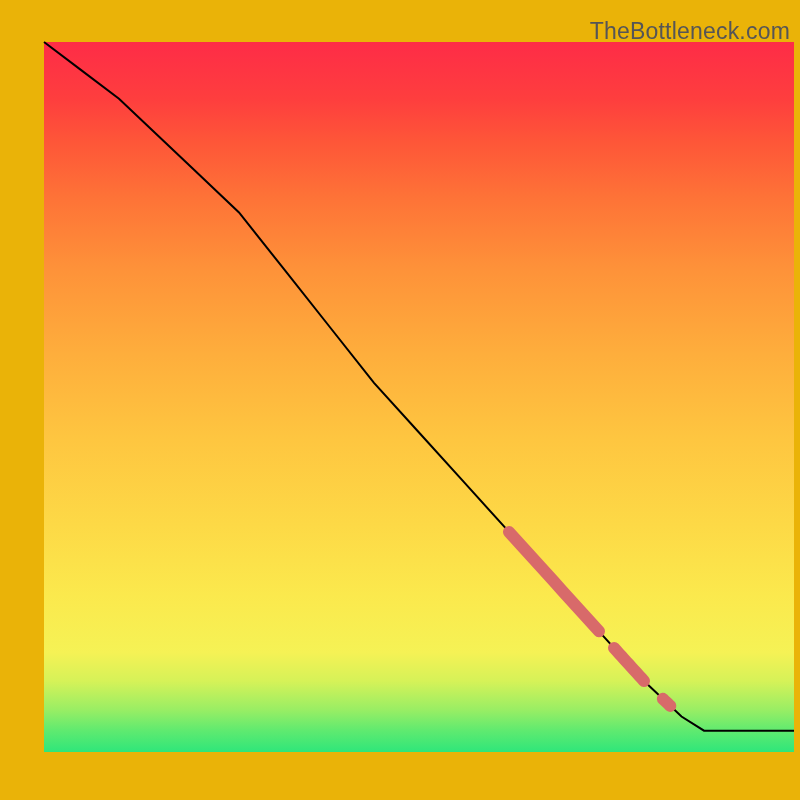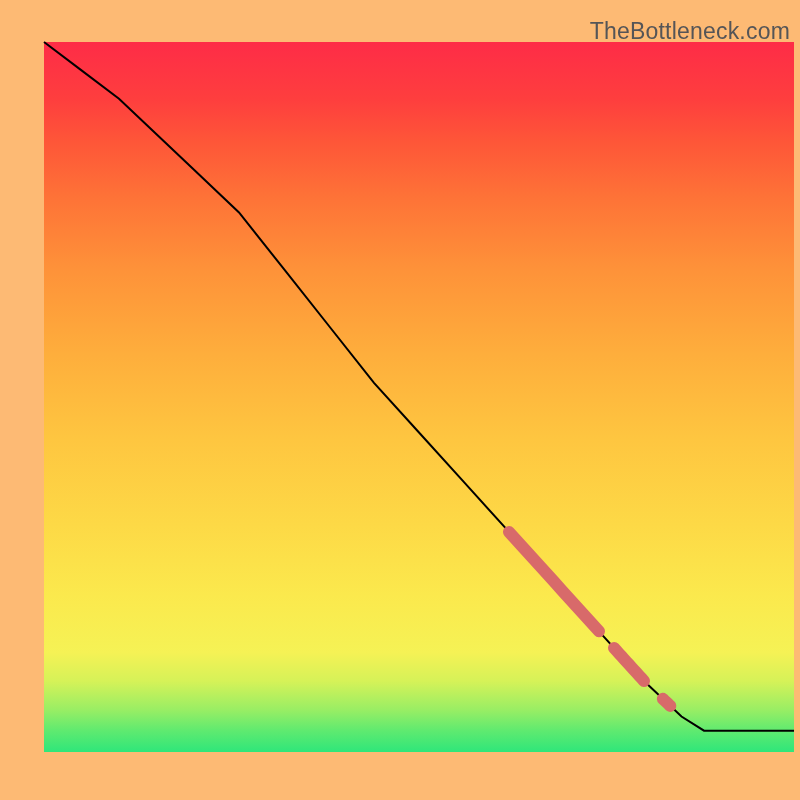--- a/index.html
+++ b/index.html
@@ -8,21 +8,21 @@
     width: 800px;
     height: 800px;
     overflow: hidden;
     background: #000;
     font-family: Arial, Helvetica, sans-serif;
   }
   .frame {
     position: relative;
     width: 800px;
     height: 800px;
-    background: #fdba74;
+    background: #eab308;
   }
   .plot-area {
     position: absolute;
     left: 44px;
     top: 42px;
     width: 750px;
     height: 710px;
     
     background: linear-gradient(
       to top,

